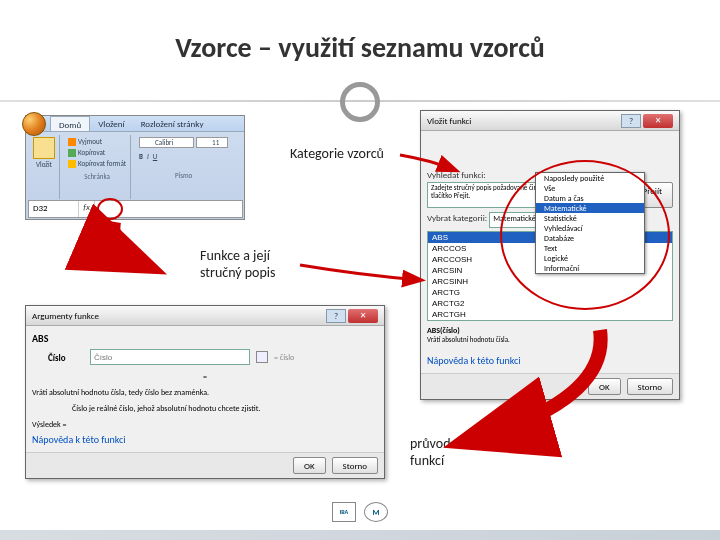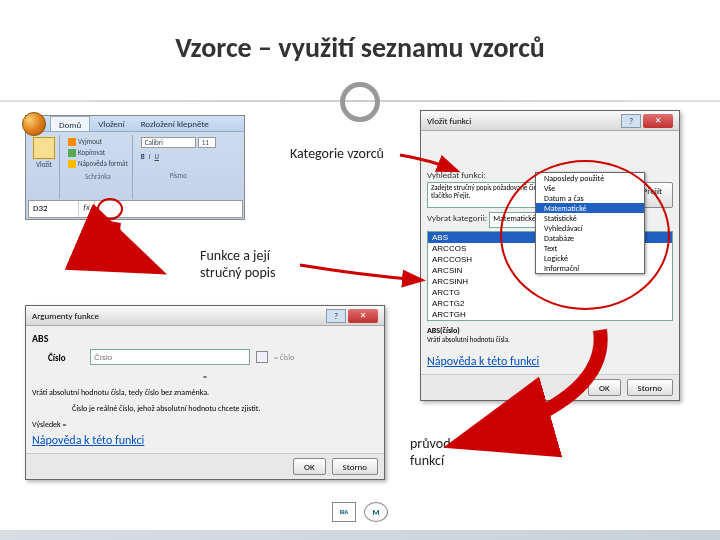--- a/index.html
+++ b/index.html
@@ -10,21 +10,21 @@
   .ribbon { position:absolute; top:115px; left:25px; width:220px; height:105px; border:1px solid #888; background:linear-gradient(#d0ddf0,#c0d0e8); font-size:9px; }
   .ribbon-tabs { height:16px; display:flex; background:linear-gradient(#cfe0f5,#bcd2ee); border-bottom:1px solid #9ab; }
   .ribbon-tab { padding:2px 8px; color:#234; }
   .ribbon-tab.active { background:#f0f5fc; border:1px solid #9ab; border-bottom:none; }
   .ribbon-body { display:flex; height:70px; padding:3px; gap:4px; }
   .ribbon-group { border-right:1px solid #9ab; padding:2px 4px; display:flex; flex-direction:column; gap:2px; font-size:7px; color:#345; }
   .orb { position:absolute; top:-4px; left:-4px; width:24px; height:24px; border-radius:50%; background:radial-gradient(circle at 30% 30%,#ffd070,#e08020,#b05000); border:1px solid #805000; }
   .clip-item { display:flex; align-items:center; gap:2px; }
   .tiny-icon { width:8px; height:8px; background:#4a8; }
   .font-row { display:flex; gap:2px; }
-  .font-sel { background:#fff; border:1px solid #999; padding:0 3px; font-size:7px; }
+  .font-sel { background:#fff; border:1px solid #999; padding:0 15px; font-size:7px; }
   .cell-ref { position:absolute; top:200px; left:28px; width:215px; height:18px; display:flex; border:1px solid #999; background:#fff; font-size:9px; }
   .cell-ref .name-box { width:50px; border-right:1px solid #ccc; padding:1px 4px; }
   .cell-ref .fx { width:16px; text-align:center; font-style:italic; color:#444; border-right:1px solid #ccc; }
   .cell-ref .fx-circle { position:absolute; left:68px; top:-3px; width:26px; height:22px; border:2px solid #c00; border-radius:50%; }
   .annot { position:absolute; font-size:14px; color:#222; }
   .red-arrow { position:absolute; pointer-events:none; }
   .dialog { position:absolute; background:#f0f0f0; border:1px solid #666; font-size:9px; box-shadow:2px 2px 4px rgba(0,0,0,.3); }
   .dlg-title { background:linear-gradient(#fafafa,#d8d8d8); height:20px; padding:3px 6px; display:flex; justify-content:space-between; align-items:center; border-bottom:1px solid #aaa; }
   .dlg-close { width:30px; height:14px; background:linear-gradient(#e07070,#c03030); color:#fff; font-size:8px; text-align:center; border-radius:2px; line-height:12px; }
   .dlg-body { padding:6px; }
@@ -32,61 +32,61 @@
   .dlg-input { width:100%; border:1px solid #7a9; background:#fff; height:16px; font-size:8px; padding:1px 3px; }
   .dlg-select { width:150px; border:1px solid #7a9; background:#fff; height:16px; font-size:8px; padding:0 3px; display:inline-block; }
   .func-list { background:#fff; border:1px solid #7a9; height:90px; overflow:hidden; margin-top:3px; font-family:Arial; }
   .func-item { padding:1px 4px; font-size:8px; }
   .func-item.sel { background:#2060c0; color:#fff; }
   .cat-drop { position:absolute; background:#fff; border:1px solid #666; font-size:8px; box-shadow:1px 1px 3px rgba(0,0,0,.4); }
   .cat-item { padding:0 8px; white-space:nowrap; }
   .cat-item.hl { background:#2060c0; color:#fff; }
   .dlg-buttons { display:flex; justify-content:flex-end; gap:6px; padding:4px 6px; border-top:1px solid #ccc; background:#e8e8e8; }
   .btn { border:1px solid #888; background:linear-gradient(#fff,#e0e0e0); padding:2px 10px; font-size:9px; border-radius:2px; }
-  .link { color:#0050c0; font-size:12px; text-decoration:underline; cursor:pointer; }
+  .link { color:#0050c0; font-size:10px; cursor:pointer; }
   .footer-bar { position:absolute; bottom:0; left:0; right:0; height:10px; background:linear-gradient(to right,#d8dde2,#c8d0d8); }
   .footer-logos { position:absolute; bottom:18px; left:50%; transform:translateX(-50%); display:flex; gap:8px; align-items:center;margin-top:27px; }
   .logo { width:24px; height:20px; }
   .logo.iba { background:#fff; border:1px solid #888; font-size:6px; color:#057; display:flex; align-items:center; justify-content:center; font-weight:bold; }
   .logo.mu { background:#fff; border:1px solid #888; border-radius:50%; display:flex; align-items:center; justify-content:center; color:#057; font-size:8px; font-weight:bold; }
   .red-ellipse { position:absolute; border:2px solid #c00; border-radius:50%; pointer-events:none; }
 </style>
 </head>
 <body>
 
 <div class="hr-line"></div>
 <div class="circle-o"></div>
 <div class="title">Vzorce – využití seznamu vzorců</div>
 
 <div class="ribbon">
   <div class="orb"></div>
   <div class="ribbon-tabs" style="padding-left:24px">
     <div class="ribbon-tab active">Domů</div>
     <div class="ribbon-tab">Vložení</div>
-    <div class="ribbon-tab">Rozložení klepněte</div>
+    <div class="ribbon-tab">Rozložení stránky</div>
   </div>
   <div class="ribbon-body">
     <div class="ribbon-group">
       <div style="font-size:7px; text-align:center;">
         <div style="width:22px;height:22px;background:#f8e090;border:1px solid #c90;margin:0 auto 1px"></div>
         <span>Vložit</span>
       </div>
     </div>
     <div class="ribbon-group">
       <div class="clip-item">
           <span class="tiny-icon" style="background:#f80"></span>
           <span>Vyjmout</span>
         </div>
       <div class="clip-item">
           <span class="tiny-icon" style="background:#5a5"></span>
           <span>Kopírovat</span>
         </div>
       <div class="clip-item">
           <span class="tiny-icon" style="background:#fb0"></span>
-          <span>Nápověda formát</span>
+          <span>Kopírovat formát</span>
         </div>
       <div style="text-align:center;margin-top:2px;color:#567">Schránka</div>
     </div>
     <div class="ribbon-group" style="border-right:none">
       <div class="font-row">
         <span class="font-sel" style="width:55px">Calibri</span>
         <span class="font-sel" style="width:18px">11</span>
       </div>
       <div class="font-row" style="gap:4px;margin-top:2px">
         <b>B</b>

